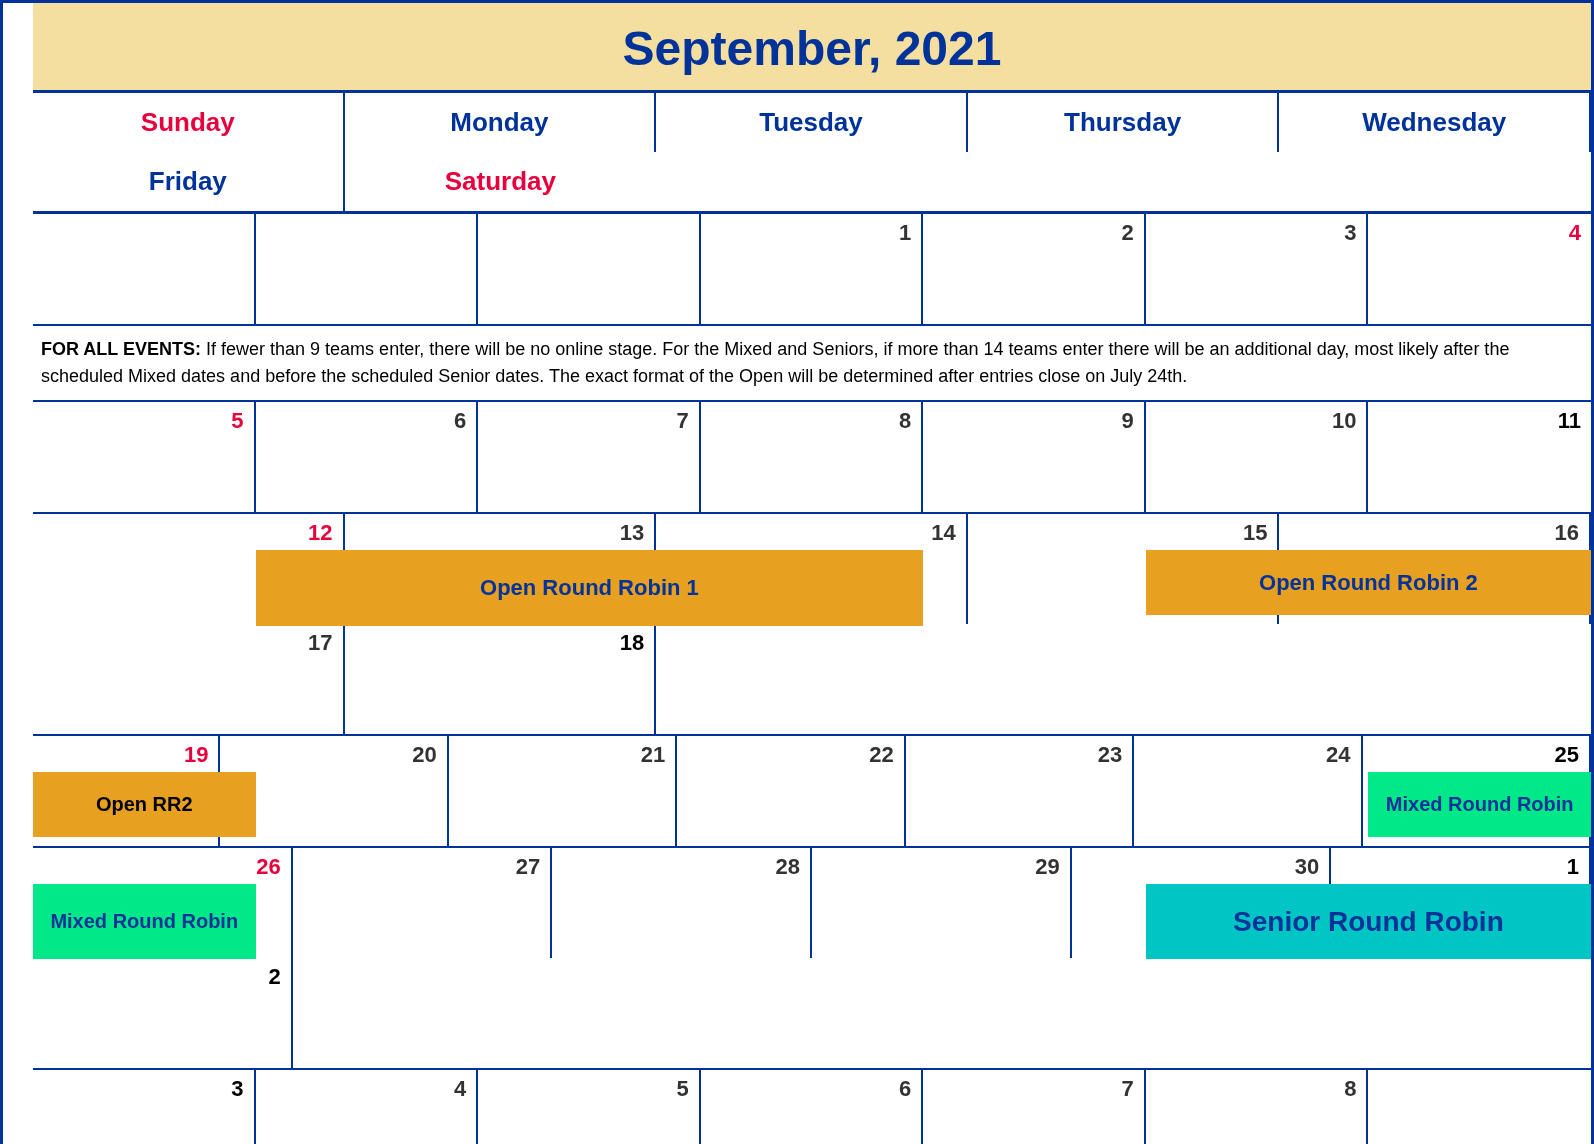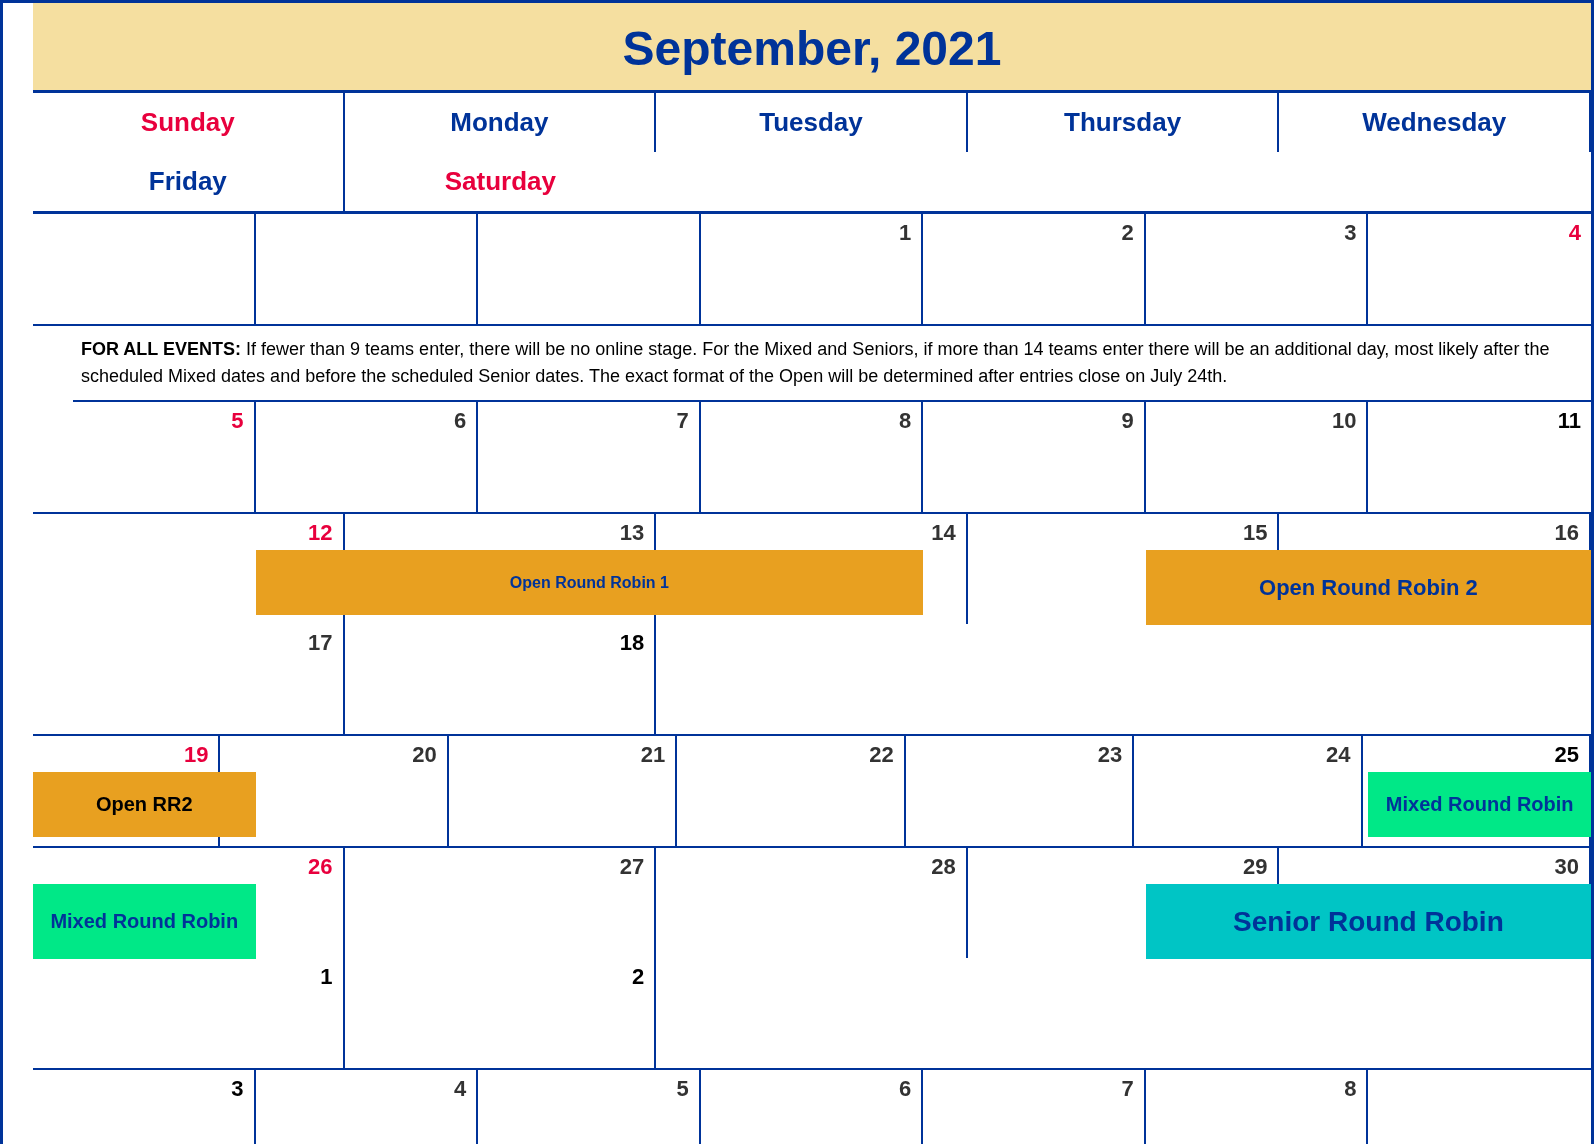--- a/index.html
+++ b/index.html
@@ -41,21 +41,20 @@
       min-height: 110px;
       position: relative;
     }
     .week-row.info-row {
       display: block;
       border-bottom: 2px solid #003399;
       padding: 10px 8px;
       font-size: 18px;
       line-height: 1.5;
       min-height: auto;
-      margin-left: 40px;
     }
     .day-cell {
       border-right: 2px solid #003399;
       padding: 4px 6px;
       position: relative;
       min-height: 110px;
       vertical-align: top;
     }
     .day-cell:last-child { border-right: none; }
     .day-number {
@@ -152,32 +151,32 @@
       </div>
     <div class="day-cell">
         <div class="day-number other-month">18</div>
       </div>
 
     <div style="
       position:absolute;
       left: calc(1 * 100% / 7);
       width: calc(3 * 100% / 7);
       top: 36px;
-      height: 65px;
+      height: 76px;
       background: #e8a020;
       display:flex; align-items:center; justify-content:center;
-      font-size:16px; font-weight:bold; color:#003399; z-index:2;
+      font-size:22px; font-weight:bold; color:#003399; z-index:2;
     ">Open Round Robin 1</div>
 
     <div style="
       position:absolute;
       left: calc(5 * 100% / 7);
       width: calc(2 * 100% / 7);
       top: 36px;
-      height: 75px;
+      height: 65px;
       background: #e8a020;
       display:flex; align-items:center; justify-content:center;
       font-size:22px; font-weight:bold; color:#003399; z-index:2;
     ">Open Round Robin 2</div>
   </div>
 
   <div style="position:relative; border-bottom: 2px solid #003399; min-height:110px; display:grid; grid-template-columns: repeat(7, 1fr); gap: 41px;">
     <div class="day-cell">
         <div class="day-number weekend">19</div>
       </div>
@@ -217,21 +216,21 @@
       width: calc(1 * 100% / 7);
       top: 36px;
       height: 65px;
       background: #00e887;
       display:flex; align-items:center; justify-content:center;
       font-size:20px; font-weight:bold; color:#003399; z-index:2;
       text-align:center;
     ">Mixed Round Robin</div>
   </div>
 
-  <div style="position:relative; border-bottom: 2px solid #003399; min-height:120px; display:grid; grid-template-columns: repeat(5, 1fr);">
+  <div style="position:relative; border-bottom: 2px solid #003399; min-height:120px; display:grid; grid-template-columns: repeat(6, 1fr);">
     <div class="day-cell">
         <div class="day-number weekend">26</div>
       </div>
     <div class="day-cell">
         <div class="day-number">27</div>
       </div>
     <div class="day-cell">
         <div class="day-number">28</div>
       </div>
     <div class="day-cell">

